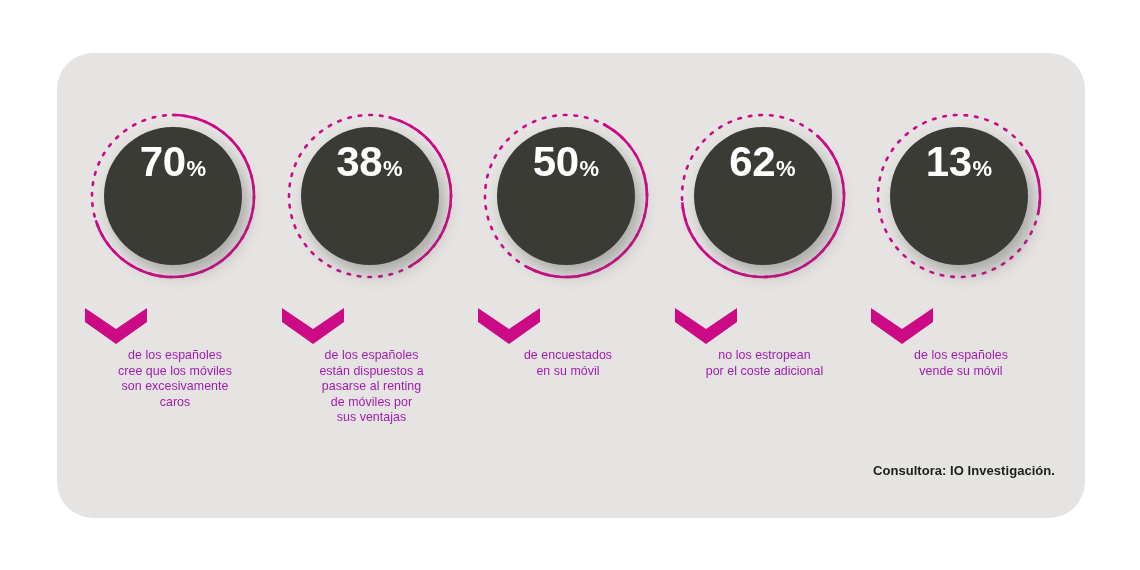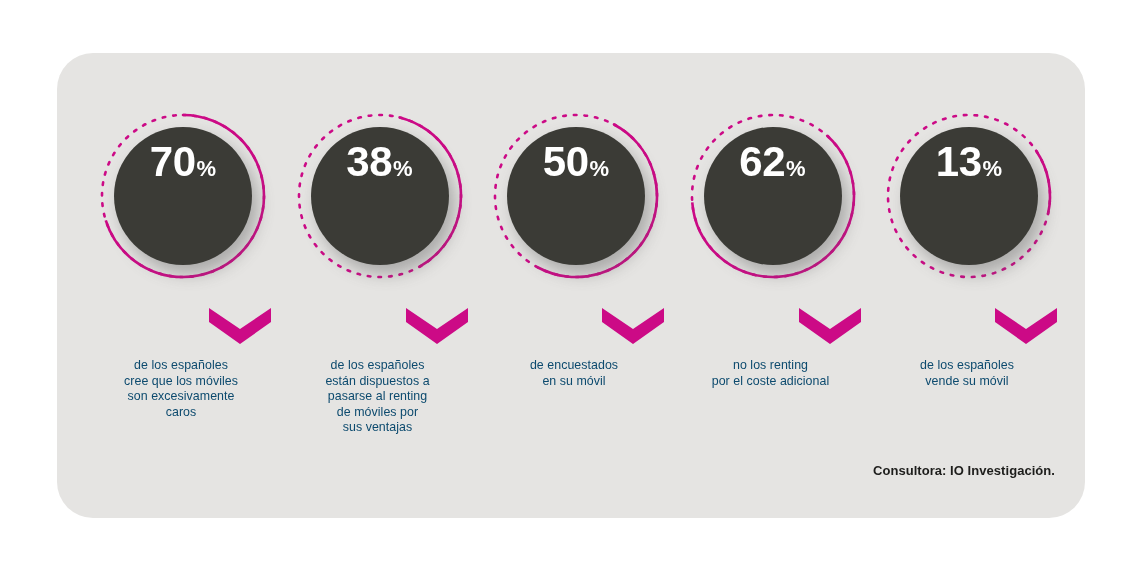--- a/index.html
+++ b/index.html
@@ -32,21 +32,21 @@
     flex-direction: row;
     align-items: flex-start;
     justify-content: space-between;
     padding: 0 28px;
     box-sizing: border-box;
   }
   .stat-item {
     width: 186px;
     display: flex;
     flex-direction: column;
-    align-items: flex-end;
+    align-items: flex-start;
     position: relative;
   }
   .ring-wrap {
     position: relative;
     width: 176px;
     height: 176px;
     margin-top: 55px;
   }
   .ring-svg {
     position: absolute;
@@ -88,23 +88,23 @@
     font-weight: bold;
     line-height: 1;
     margin-left: 1px;
   }
   .chevron {
     margin-top: 24px;
     width: 62px;
     height: 36px;
   }
   .caption {
-    margin-top: 14px;
+    margin-top: 4px;
     text-align: center;
-    color: #0c4a6e;
+    color: #a21caf;
     font-size: 12.4px;
     line-height: 15.5px;
     letter-spacing: 0.05px;
     width: 180px;
   }
   #footer-row {
     position: absolute;
     left: 0;
     bottom: 30px;
     width: 1028px;
@@ -222,21 +222,21 @@
             <div class="disc-inner">
               <span class="pct-number">62</span>
               <span class="pct-symbol">%</span>
             </div>
           </div>
         </div>
         <svg class="chevron" viewBox="0 0 62 36">
           <path d="M0 0 L0 14 L31 36 L62 14 L62 0 L31 21 Z" fill="#cc0a86"></path>
         </svg>
         <div class="caption">
-          <div>no los renting</div>
+          <div>no los estropean</div>
           <div>por el coste adicional</div>
         </div>
       </div>
       <div class="stat-item">
         <div class="ring-wrap">
           <svg class="ring-svg" viewBox="0 0 176 176">
             <circle cx="88" cy="88" r="81" fill="none" stroke="#cc0a86" stroke-width="2.6" stroke-linecap="round" stroke-dasharray="2.6 8" transform="rotate(-34 88 88)"></circle>
             <circle cx="88" cy="88" r="81" fill="none" stroke="#cc0a86" stroke-width="2.6" stroke-linecap="butt" stroke-dasharray="66.16 442.78" transform="rotate(-34 88 88)"></circle>
           </svg>
           <div class="disc">

